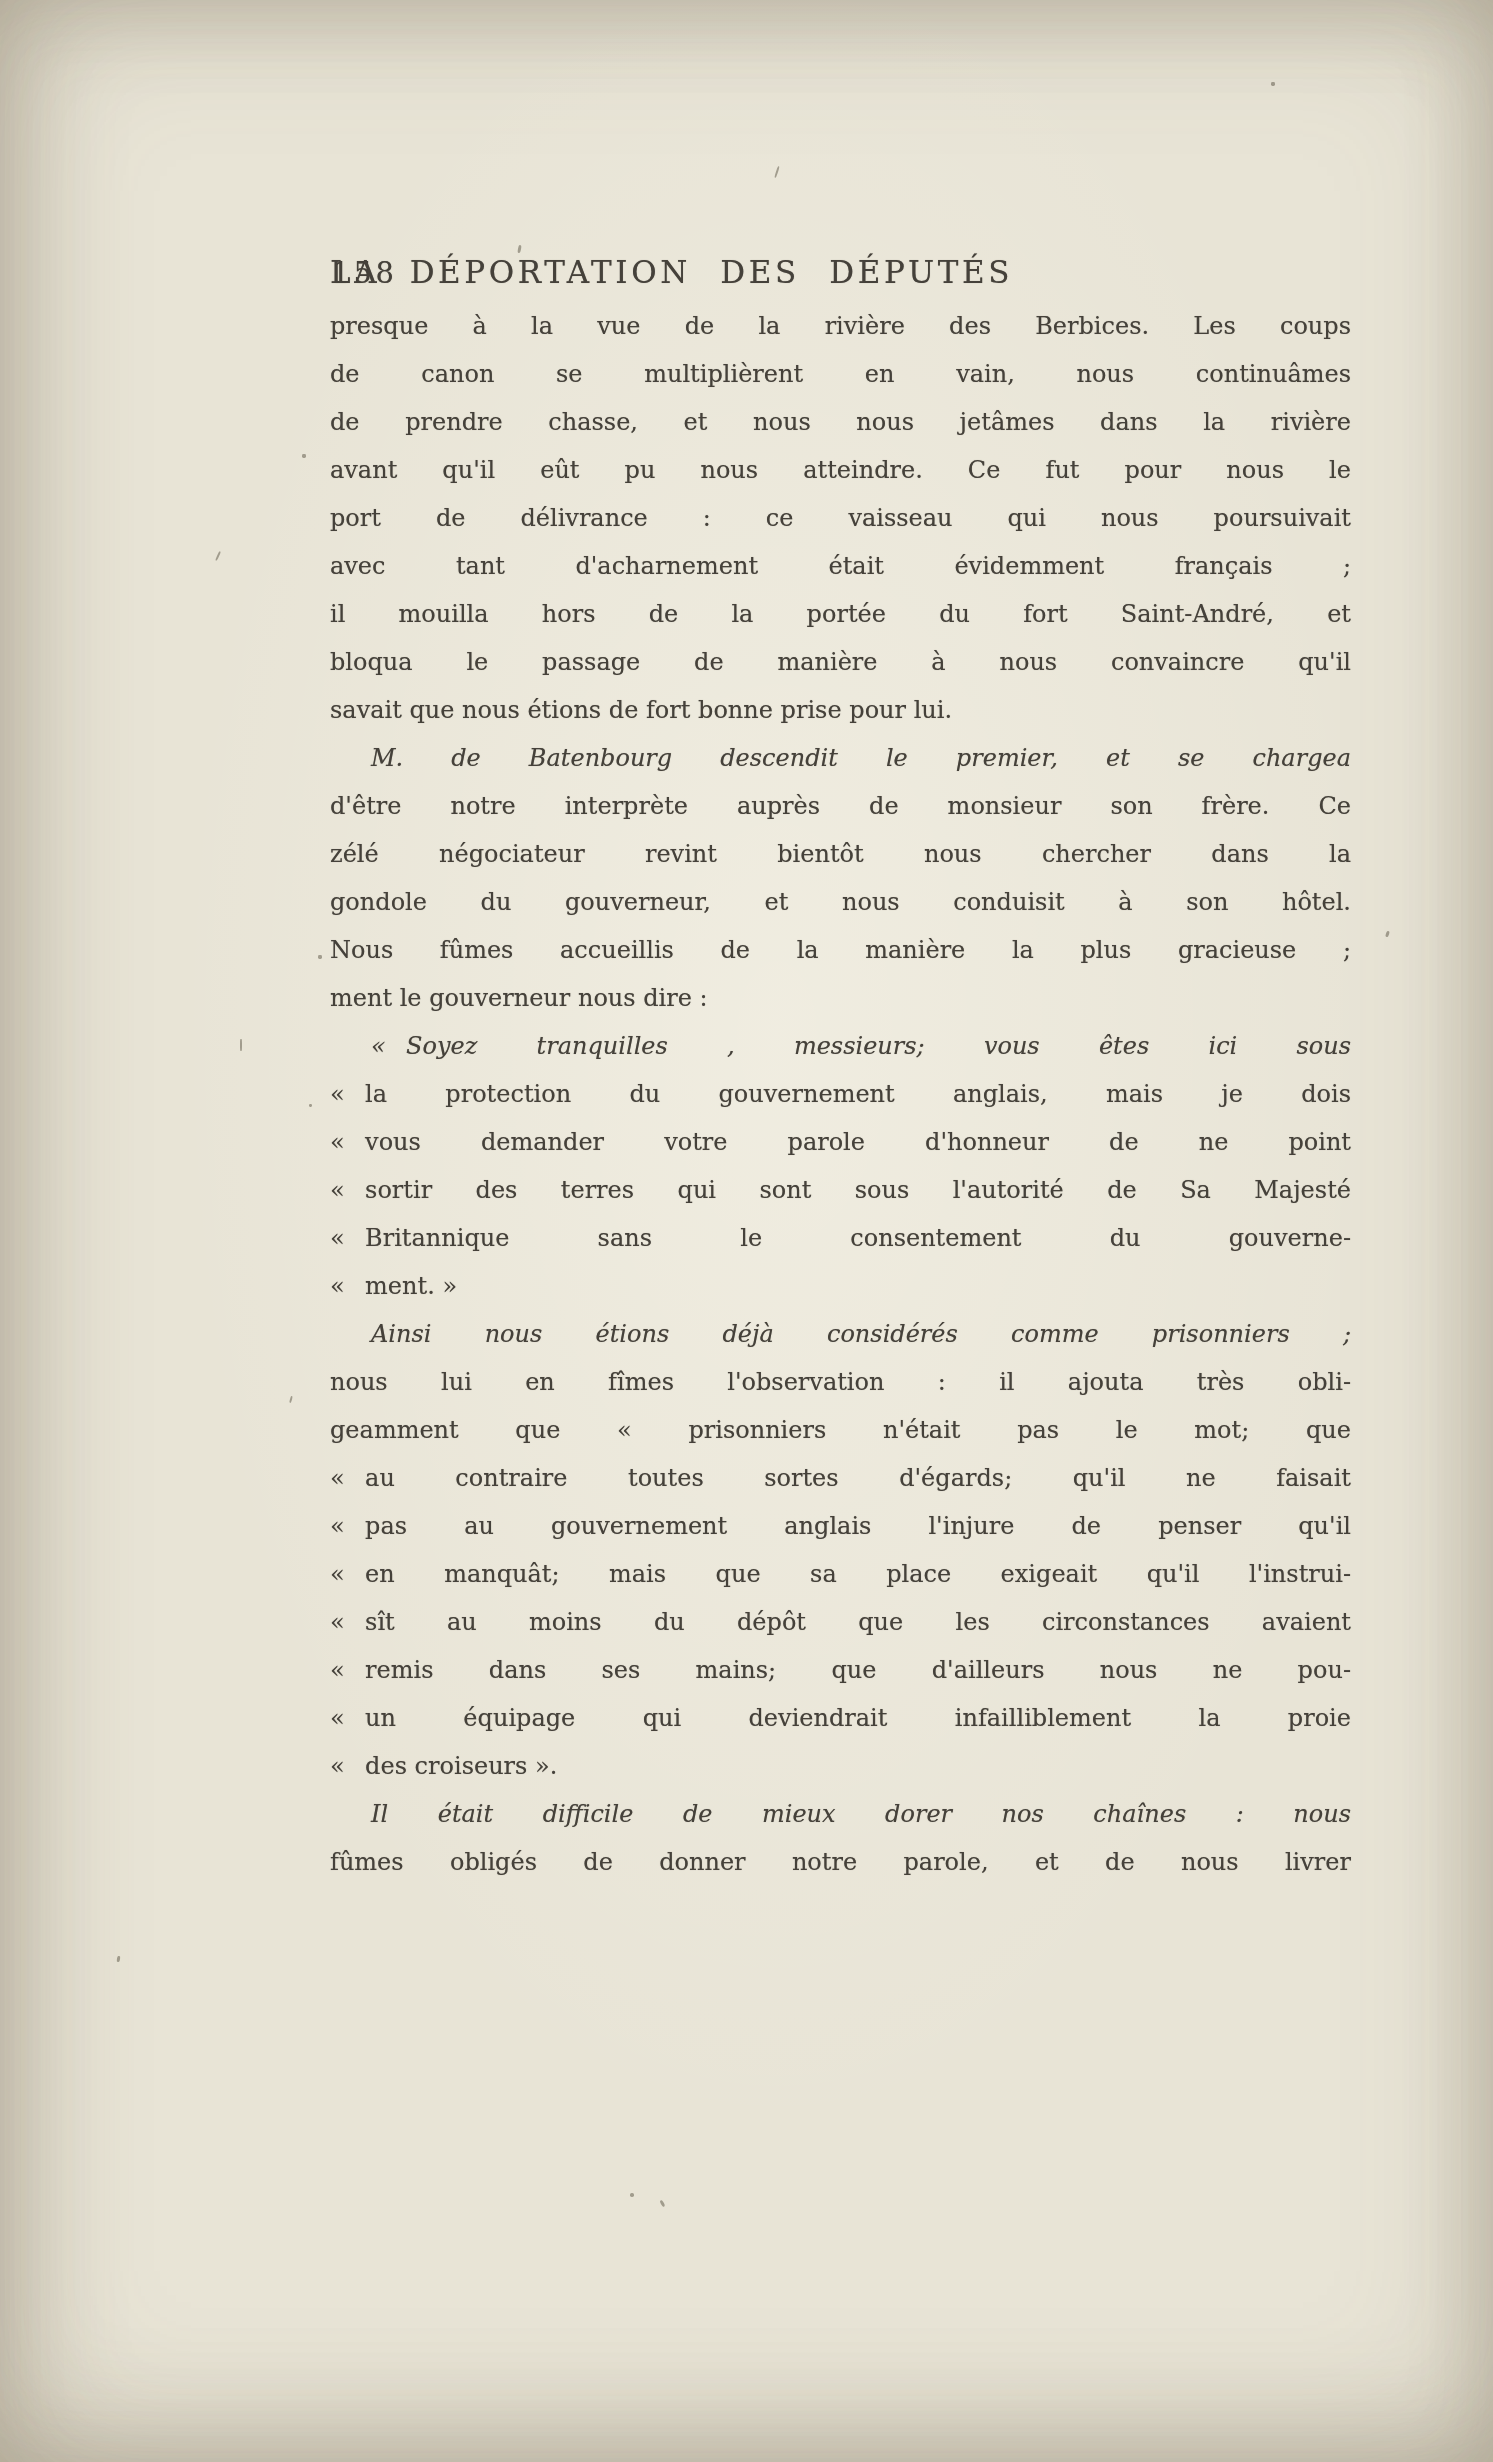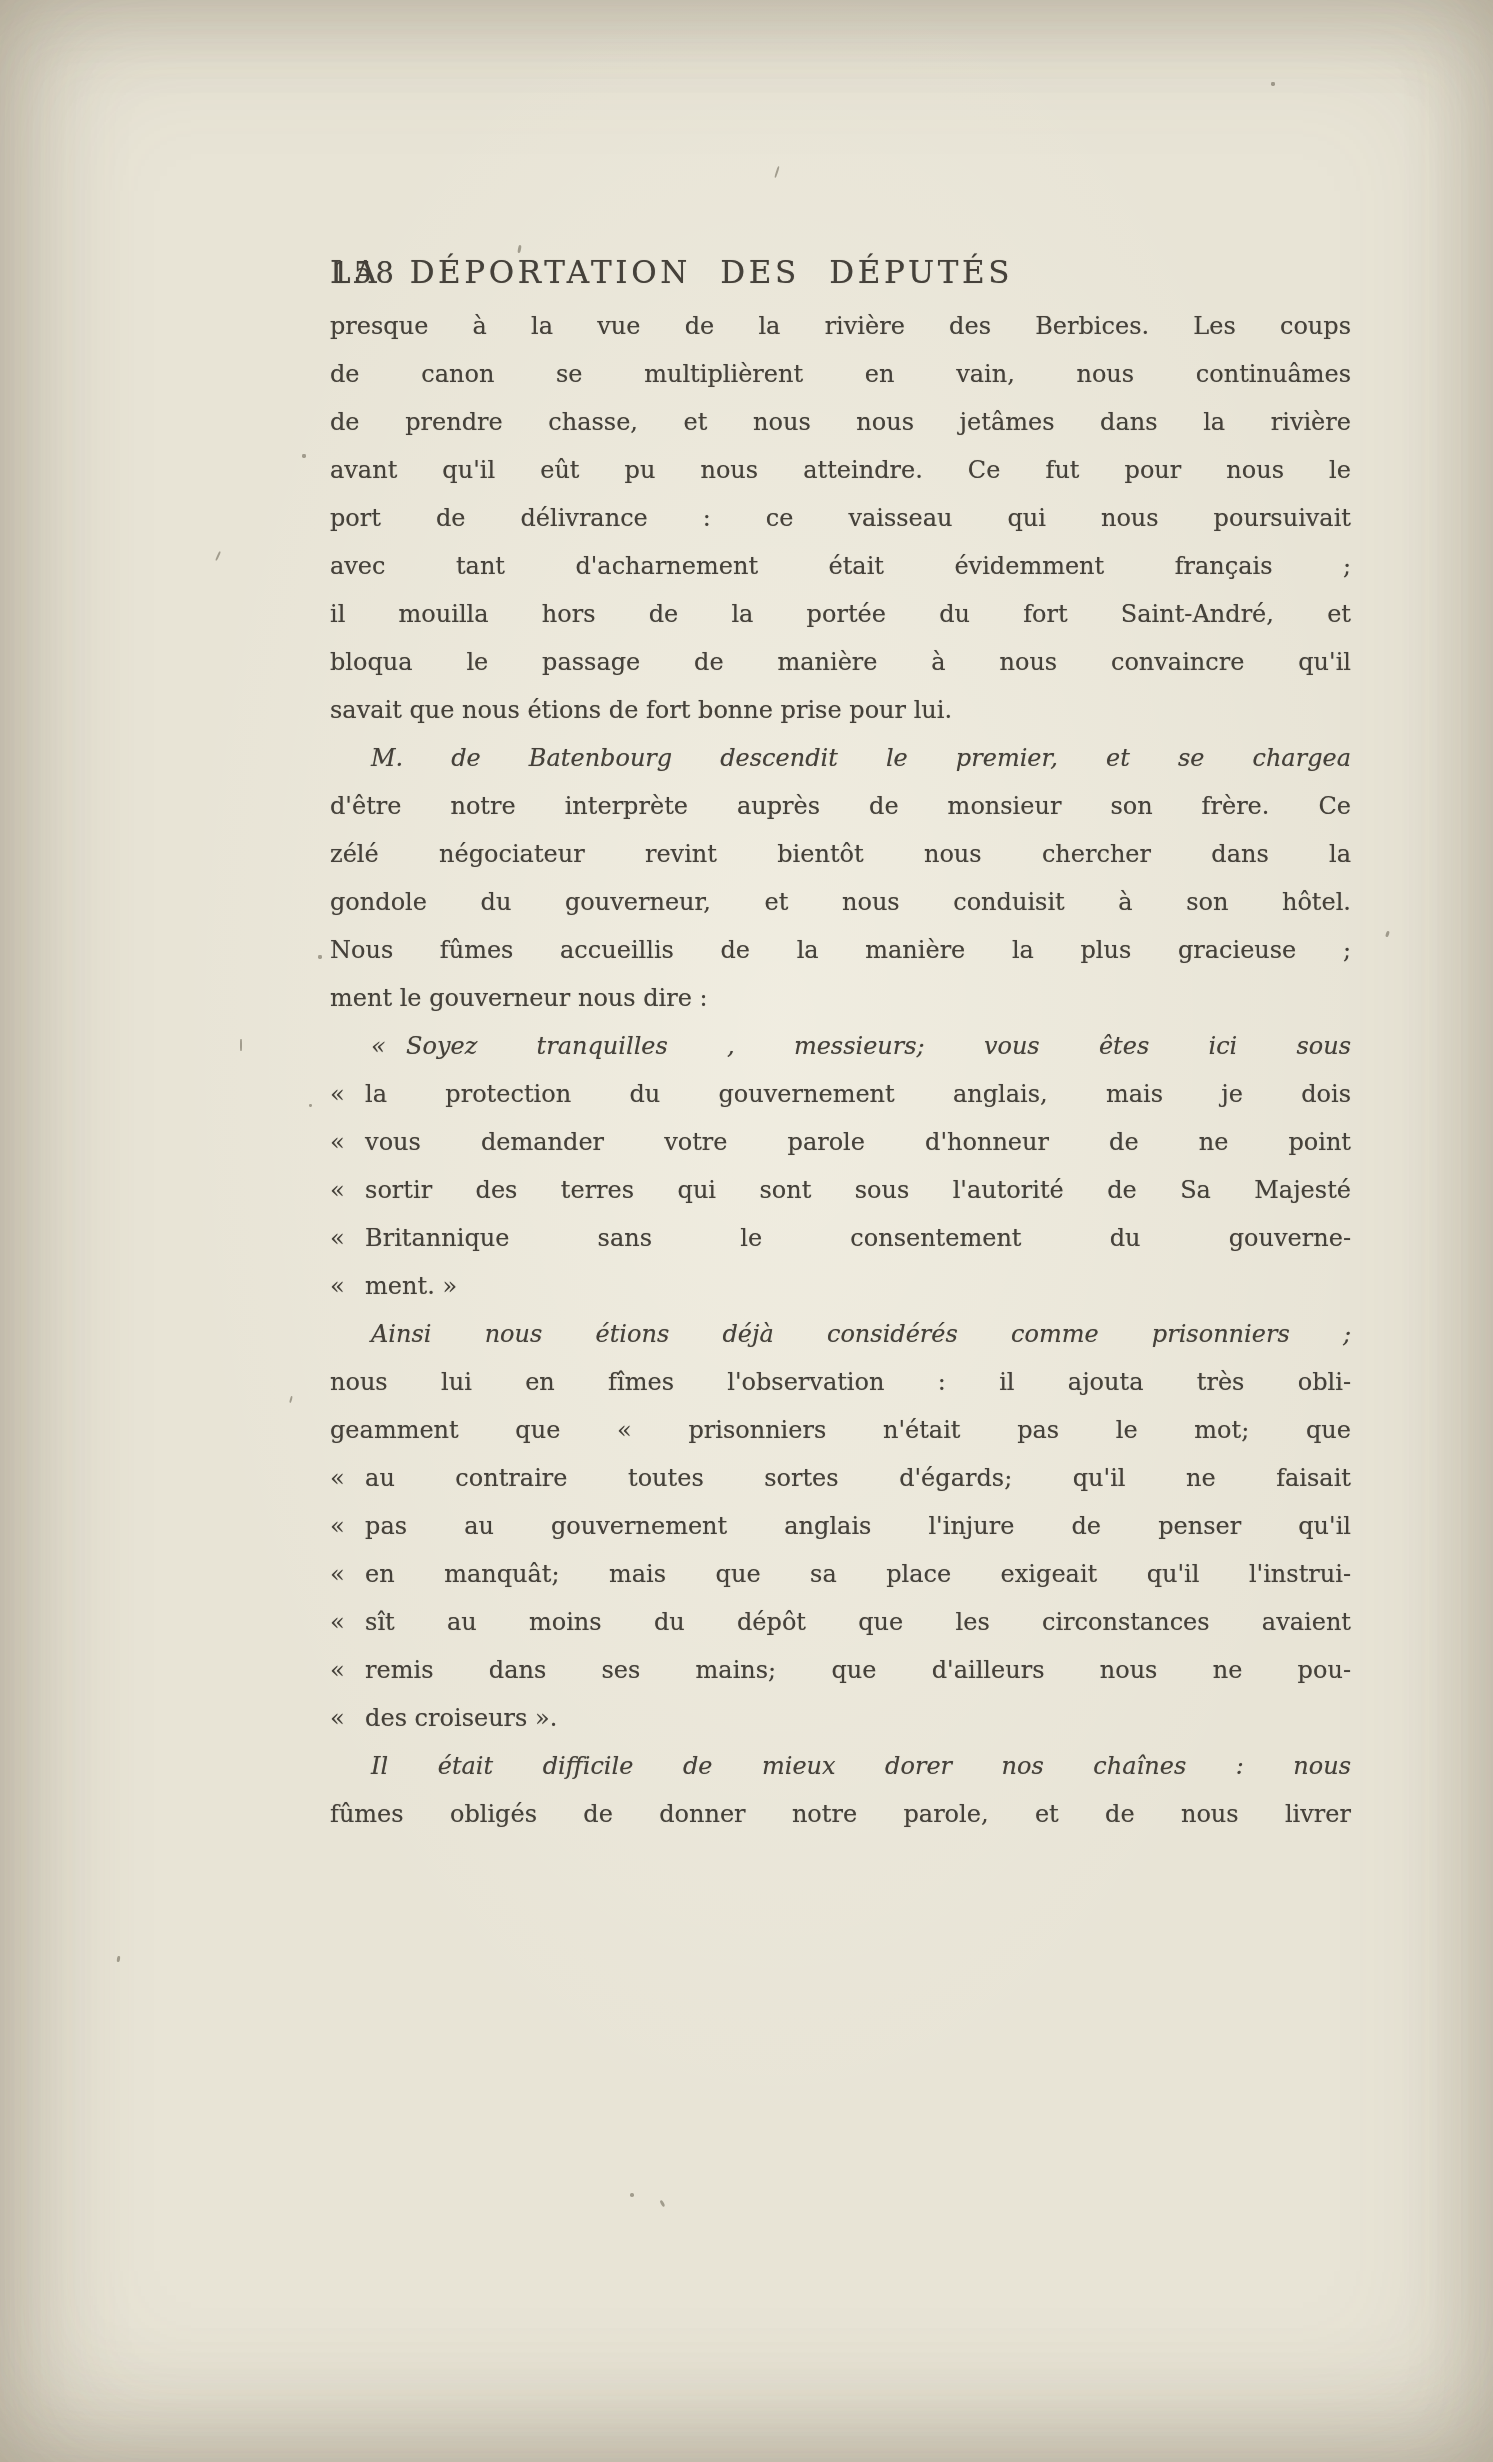--- a/index.html
+++ b/index.html
@@ -100,20 +100,21 @@
       <div class="line"><span class="g">«</span>Britannique sans le consentement du gouverne-</div>
       <div class="line end"><span class="g">«</span>ment. »</div>
       <div class="line indent">Ainsi nous étions déjà considérés comme prisonniers ;</div>
       <div class="line">nous lui en fîmes l'observation : il ajouta très obli-</div>
       <div class="line">geamment que « prisonniers n'était pas le mot; que</div>
       <div class="line"><span class="g">«</span>au contraire toutes sortes d'égards; qu'il ne faisait</div>
       <div class="line"><span class="g">«</span>pas au gouvernement anglais l'injure de penser qu'il</div>
       <div class="line"><span class="g">«</span>en manquât; mais que sa place exigeait qu'il l'instrui-</div>
       <div class="line"><span class="g">«</span>sît au moins du dépôt que les circonstances avaient</div>
       <div class="line"><span class="g">«</span>remis dans ses mains; que d'ailleurs nous ne pou-</div>
+      <div class="line"><span class="g">«</span>un équipage qui deviendrait infailliblement la proie</div>
       <div class="line end"><span class="g">«</span>des croiseurs ».</div>
       <div class="line indent">Il était difficile de mieux dorer nos chaînes : nous</div>
       <div class="line">fûmes obligés de donner notre parole, et de nous livrer</div>
     </main>
 
   <i class="speck" style="left:776px;top:166px;width:2.2px;height:11.7px;transform:rotate(18deg);"></i>
   <i class="speck" style="left:518px;top:245px;width:2.9px;height:8px;transform:rotate(10deg);"></i>
   <i class="speck" style="left:1271px;top:82px;width:3.6px;height:3.6px;"></i>
   <i class="speck" style="left:302px;top:454px;width:3.6px;height:3.6px;"></i>
   <i class="speck" style="left:217px;top:551px;width:2.2px;height:10.2px;transform:rotate(25deg);"></i>

